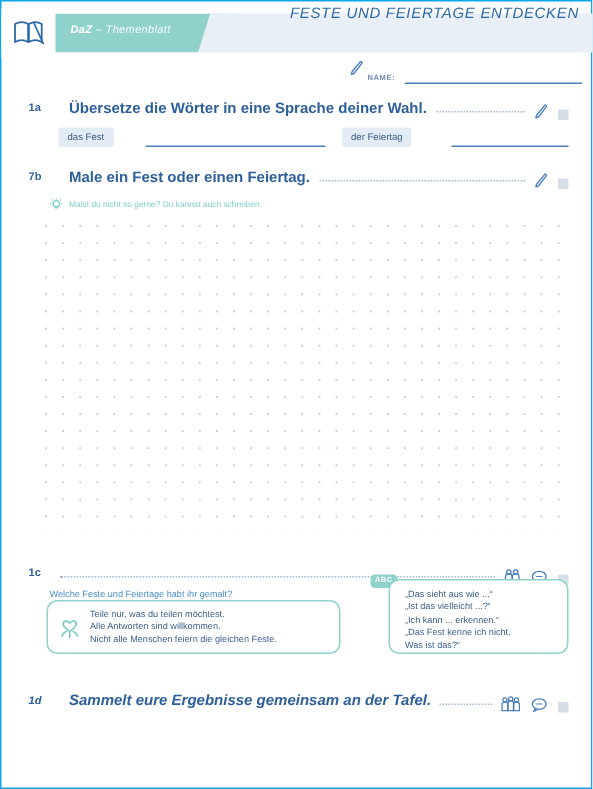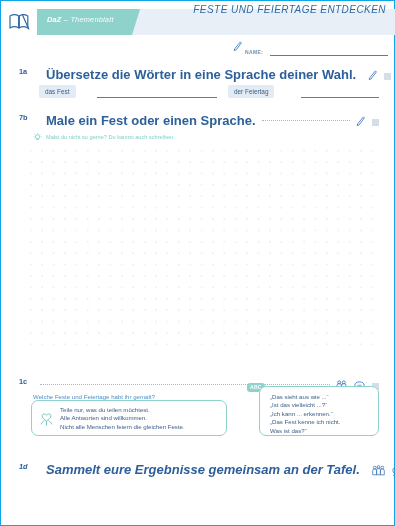--- a/index.html
+++ b/index.html
@@ -122,21 +122,21 @@
     height: 12px;
   }
   .task-num {
     font-size: 7.4px;
     font-weight: bold;
     color: #2d5f9a;
     width: 15px;
     flex: none;
   }
   .task-text {
-    font-size: 13px;
+    font-size: 10px;
     font-weight: bold;
     color: #2d5f9a;
     white-space: nowrap;
     padding-left: 12px;
   }
   .dots {
     flex: 1;
     border-bottom: 1px dotted #9fb8d4;
     margin: 0 6px 3px 6px;
     height: 7px;
@@ -302,21 +302,21 @@
   <div class="words">
     <span class="wordbox" style="left:0;">das Fest</span>
     <span class="wordline" style="left:58px; width:120px;"></span>
     <span class="wordbox" style="left:189px;">der Feiertag</span>
     <span class="wordline" style="left:262px; width:78px;"></span>
   </div>
 
   <div class="task" style="top:112px;">
     <div class="task-head">
       <span class="task-num">7b</span>
-      <span class="task-text">Male ein Fest oder einen Sprache.</span>
+      <span class="task-text">Male ein Fest oder einen Feiertag.</span>
       <span class="dots"></span>
       <span class="icon-slot">
         <span>
           <svg width="9" height="11" viewBox="0 0 9 11">
             <path d="M7.4 0.9 L8.4 1.9 L3 9 L1.2 9.6 L1.7 7.8 Z" fill="none" stroke="#4a7fbd" stroke-width="0.9" stroke-linejoin="round"></path>
           </svg>
         </span>
         <span class="chk"></span>
       </span>
     </div>

